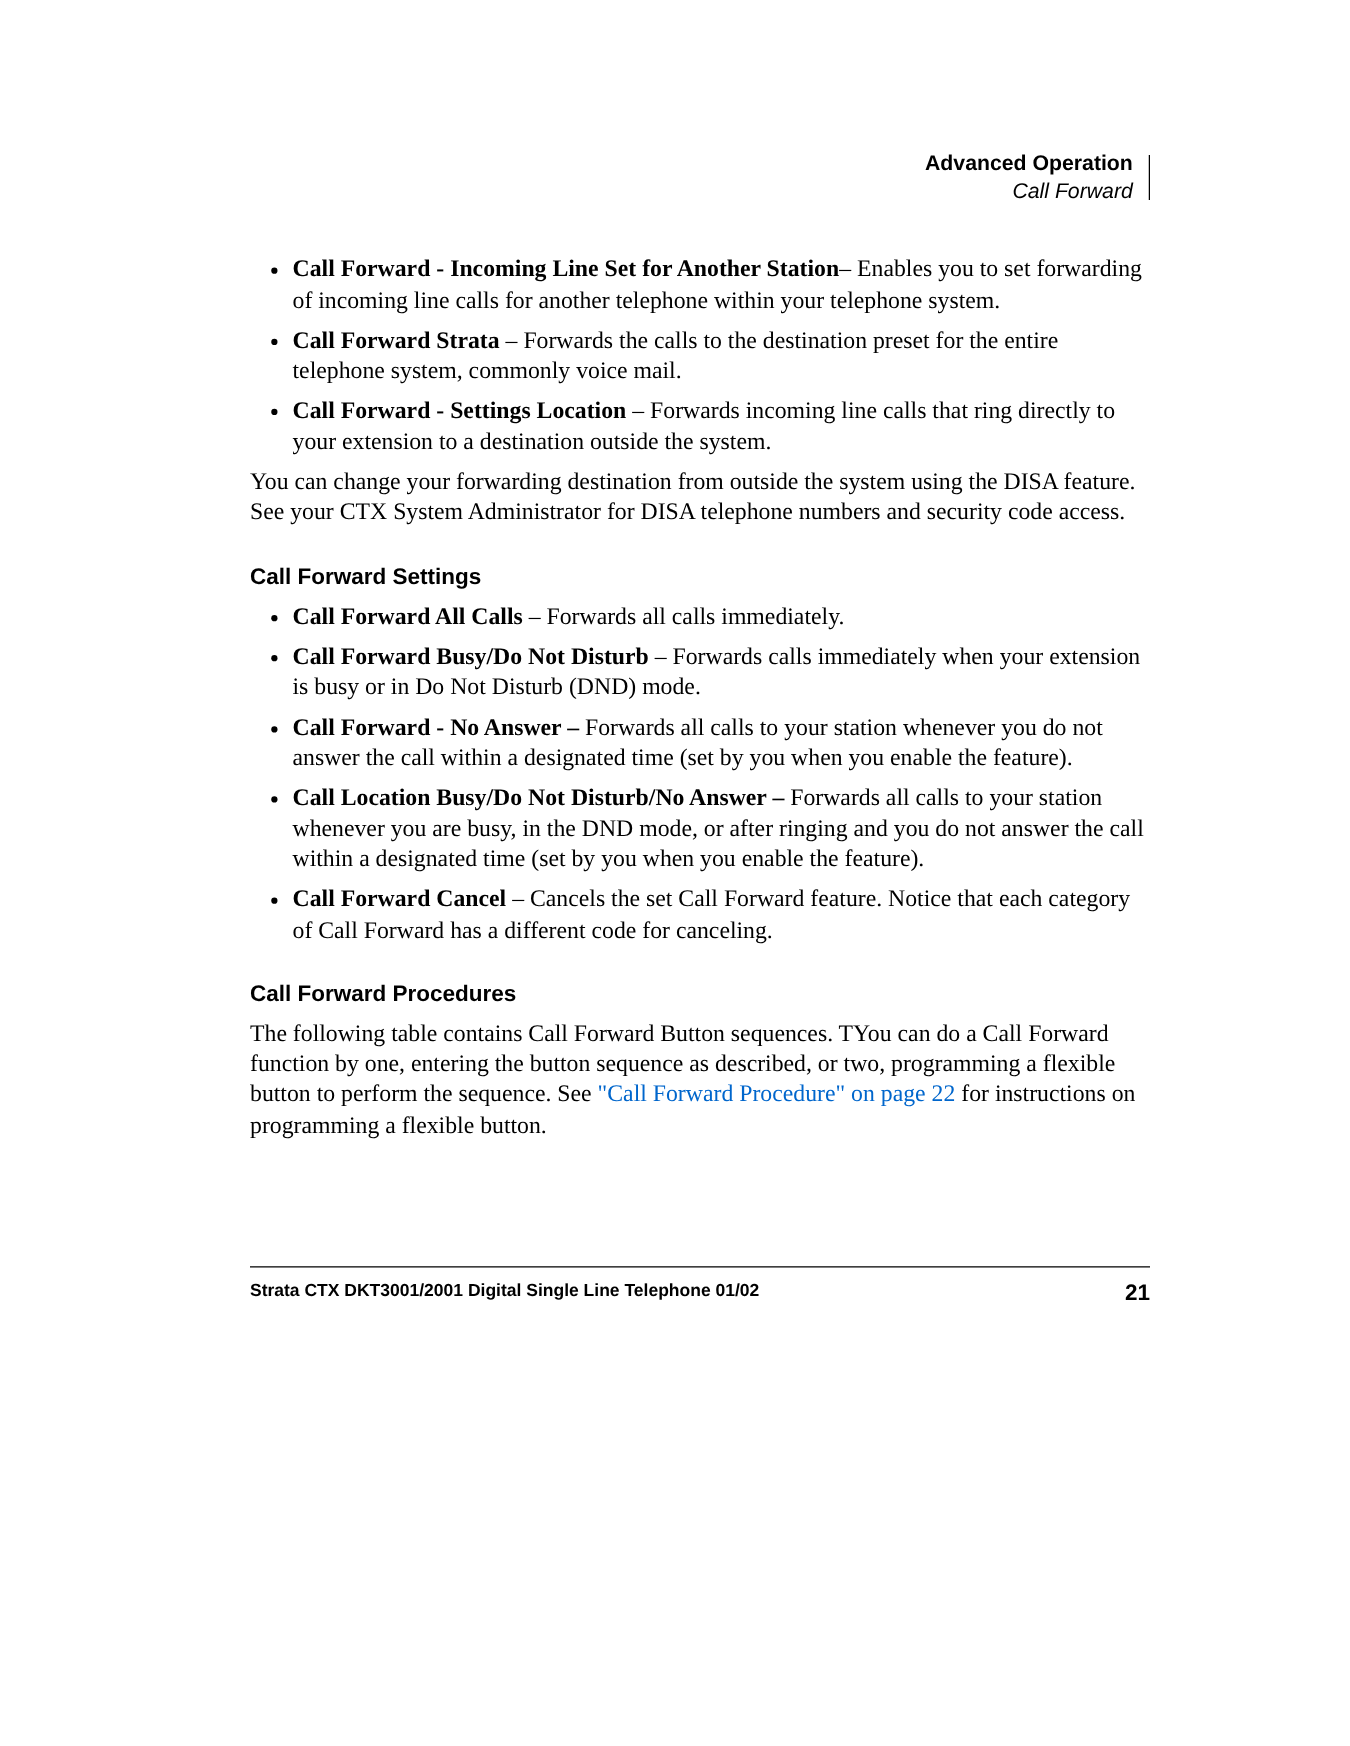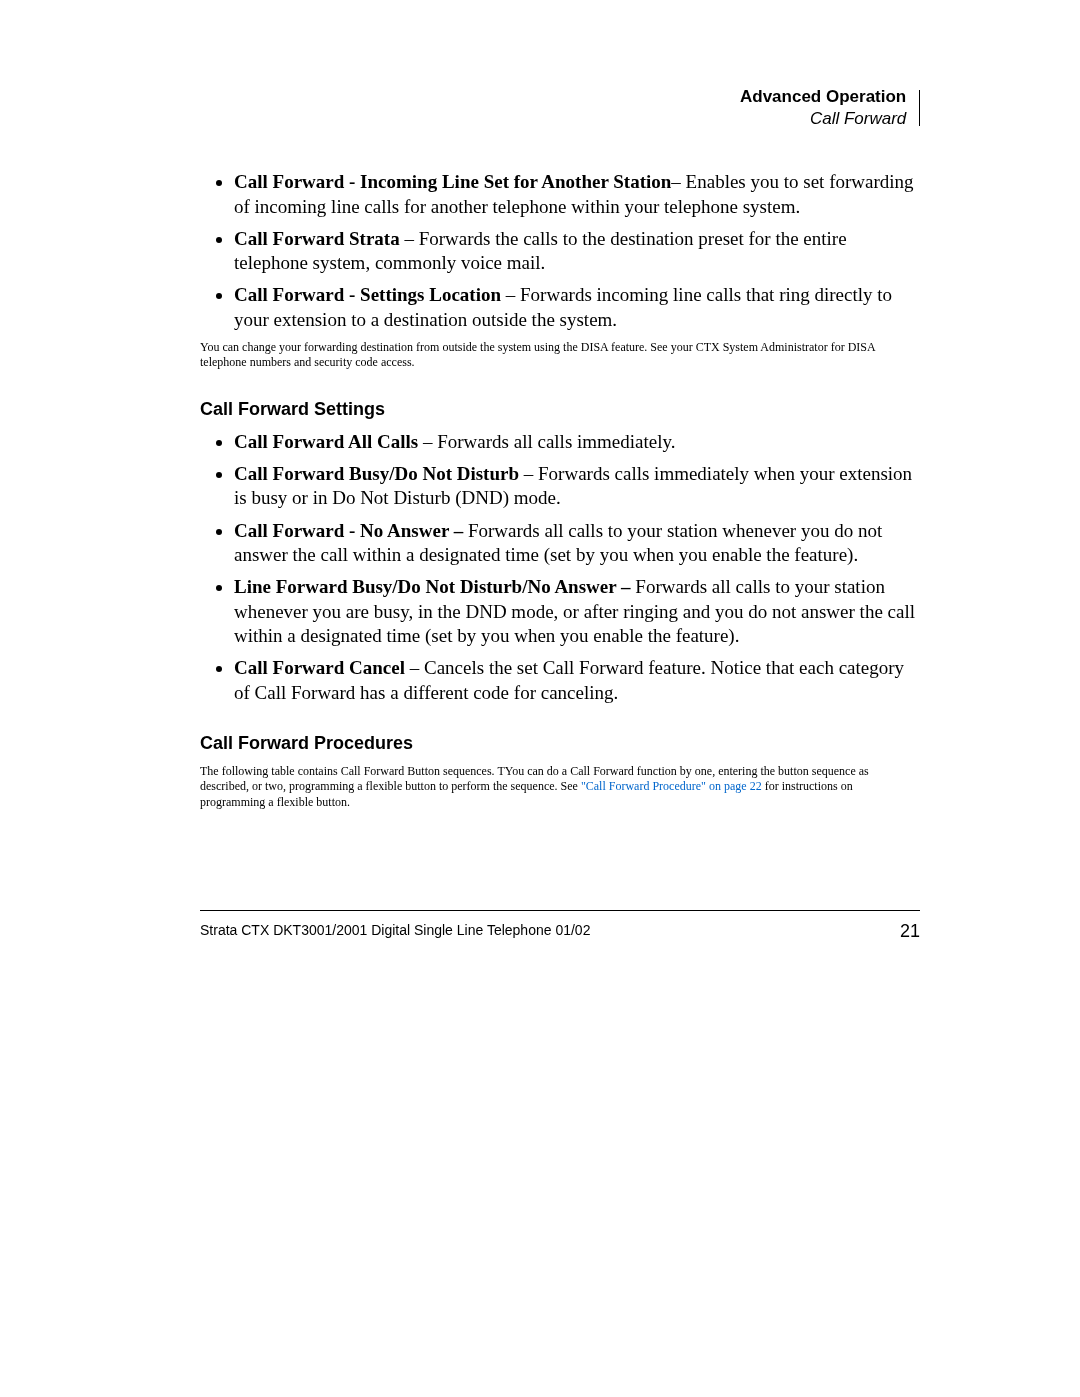--- a/index.html
+++ b/index.html
@@ -6,21 +6,21 @@
     margin: 0;
     padding: 0;
     background: #fff;
     font-family: "Times New Roman", Times, serif;
     color: #000;
     width: 1080px;
   }
   .page {
     box-sizing: border-box;
     width: 1080px;
-    padding: 86px 160px 100px 200px;
+    padding: 120px 160px 100px 200px;
     position: relative;
   }
   .header {
     text-align: right;
     font-family: Arial, Helvetica, sans-serif;
     font-size: 17px;
     line-height: 1.3;
     margin-bottom: 40px;
   }
   .header .chapter {
@@ -50,21 +50,21 @@
     font-size: 19px;
     line-height: 1.28;
     margin-bottom: 8px;
     text-align: left;
   }
   ul.bullets li .extra {
     display: block;
     margin-top: 10px;
   }
   .body-para {
-    font-size: 12px;
+    font-size: 19px;
     line-height: 1.28;
     margin: 4px 0 18px 0;
   }
   h2 {
     font-family: Arial, Helvetica, sans-serif;
     font-weight: bold;
     font-size: 18px;
     margin: 28px 0 10px 0;
   }
   .bold { font-weight: bold; }
@@ -74,28 +74,28 @@
   }
   .footer {
     position: relative;
     margin-top: 100px;
     border-top: 1px solid #000;
     padding-top: 10px;
     font-family: Arial, Helvetica, sans-serif;
   }
   .footer .doc-title {
     font-size: 14px;
-    font-weight: normal;
+    font-weight: bold;
   }
   .footer .page-num {
     position: absolute;
     right: 0;
     top: 10px;
     font-size: 18px;
-    font-weight: normal;
+    font-weight: bold;
   }
 </style>
 </head>
 <body>
 
 <div class="page">
 
   <div class="header">
     <span class="header-inner">
       <span class="chapter">Advanced Operation</span><br>
@@ -124,21 +124,21 @@
     <li>
       <span class="bold">Call Forward All Calls</span><span> – </span><span>Forwards all calls immediately.</span>
     </li>
     <li>
       <span class="bold">Call Forward Busy/Do Not Disturb</span><span> – </span><span>Forwards calls immediately when your extension is busy or in Do Not Disturb (DND) mode.</span>
     </li>
     <li>
       <span class="bold">Call Forward - No Answer –</span><span> </span><span>Forwards all calls to your station whenever you do not answer the call within a designated time (set by you when you enable the feature).</span>
     </li>
     <li>
-      <span class="bold">Line Forward Busy/Do Not Disturb/No Answer –</span><span> </span><span>Forwards all calls to your station whenever you are busy, in the DND mode, or after ringing and you do not answer the call within a designated time (set by you when you enable the feature).</span>
+      <span class="bold">Call Location Busy/Do Not Disturb/No Answer –</span><span> </span><span>Forwards all calls to your station whenever you are busy, in the DND mode, or after ringing and you do not answer the call within a designated time (set by you when you enable the feature).</span>
     </li>
     <li>
       <span class="bold">Call Forward Cancel</span><span> – </span><span>Cancels the set Call Forward feature. Notice that each category of Call Forward has a different code for canceling.</span>
     </li>
   </ul>
 
   <h2>Call Forward Procedures</h2>
 
   <p class="body-para">
     <span>The following table contains Call Forward Button sequences. TYou can do a Call Forward function by one, entering the button sequence as described, or two, programming a flexible button to perform the sequence. See </span><a class="xref" href="#">"Call Forward Procedure" on page 22</a><span> for instructions on programming a flexible button.</span>

